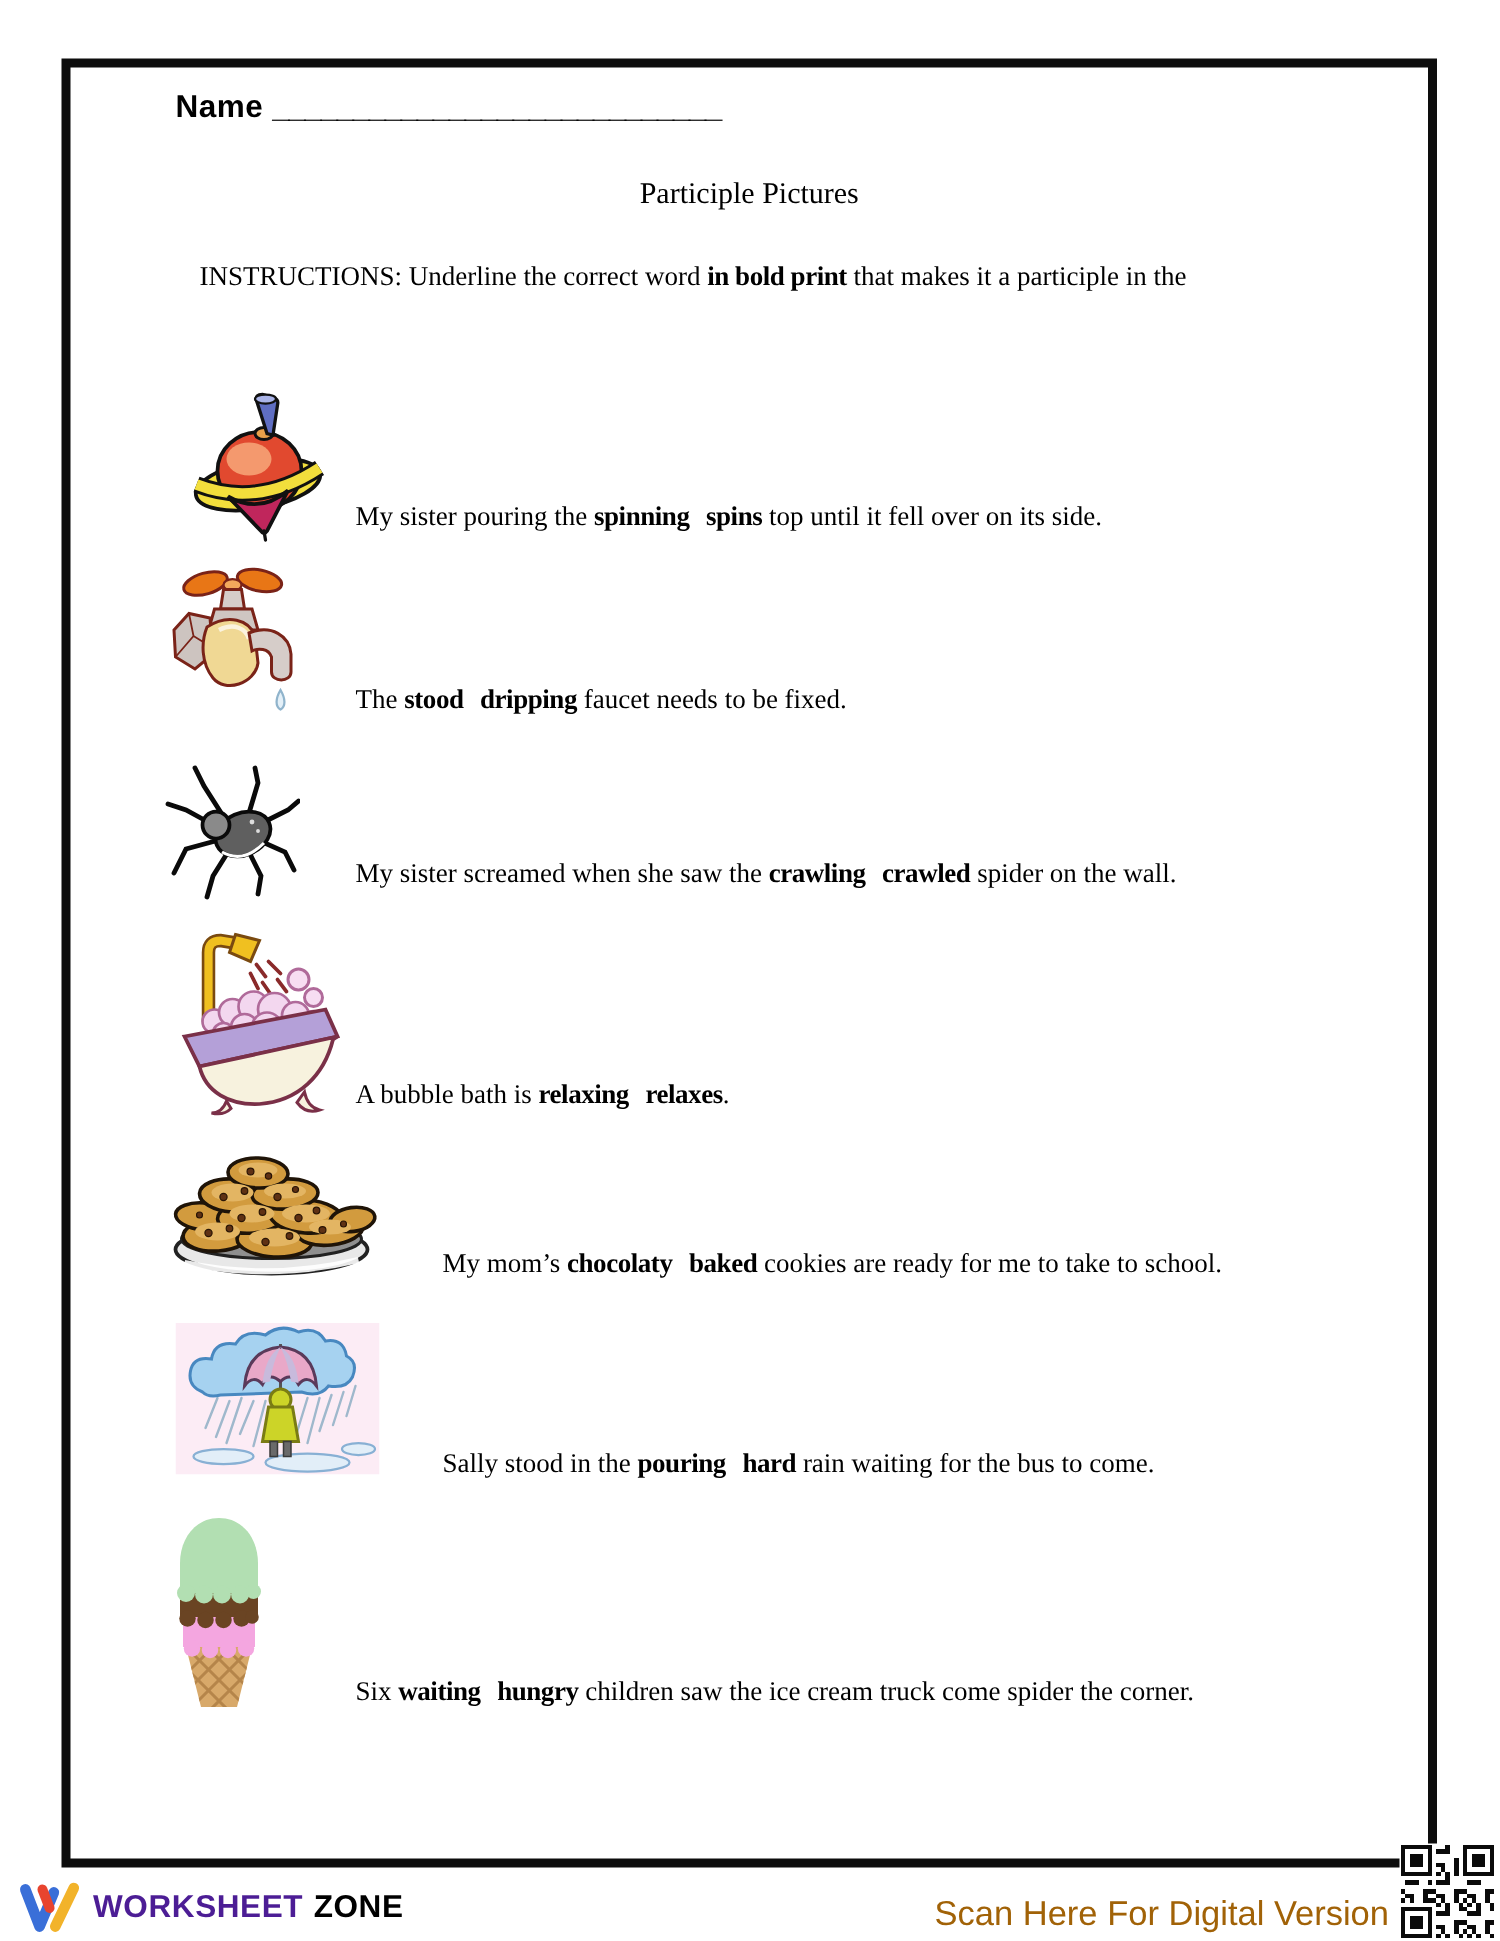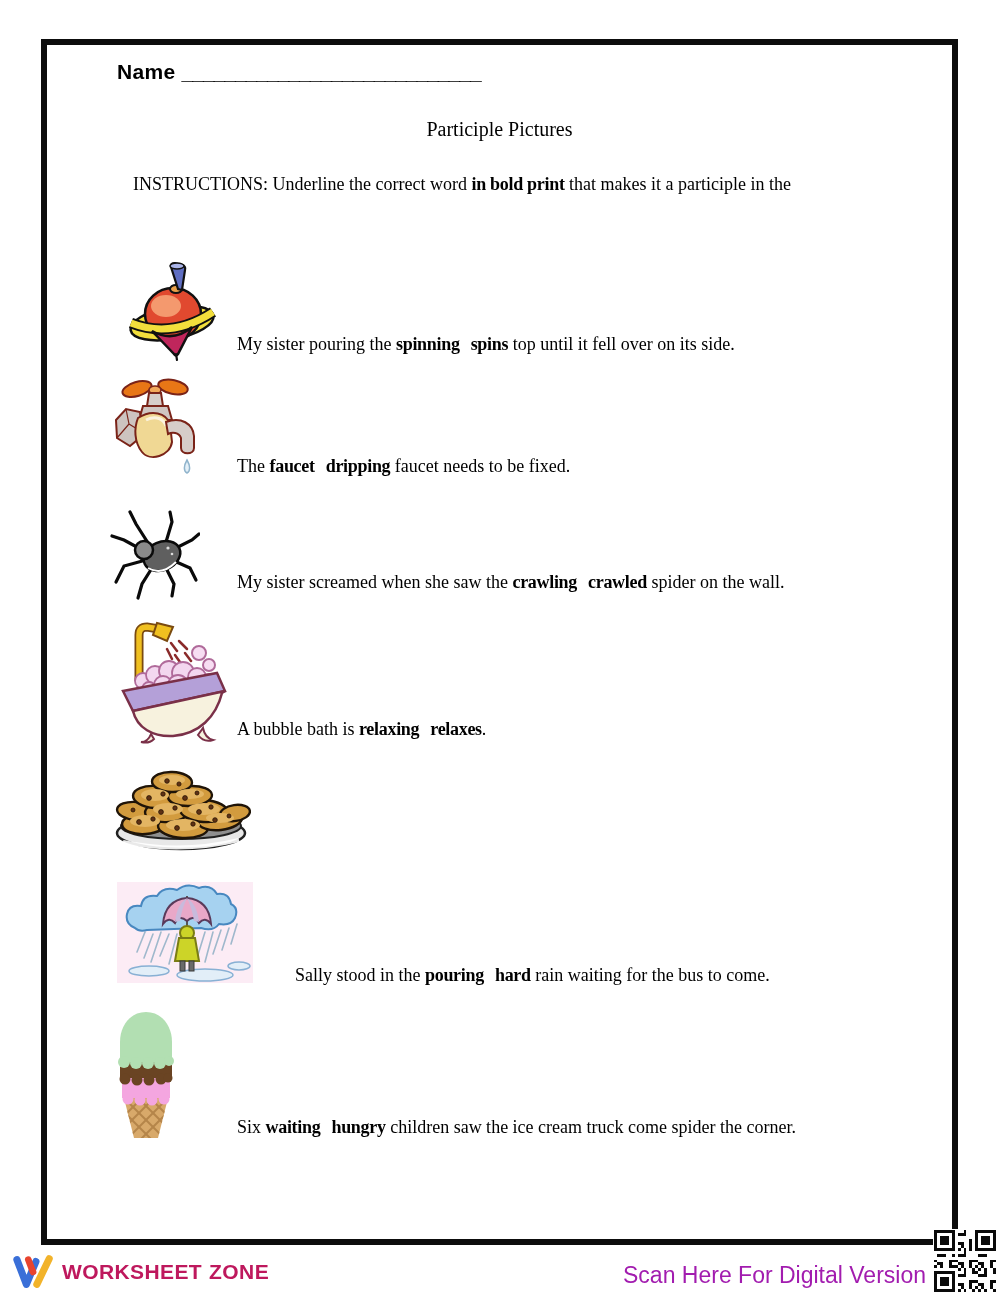--- a/index.html
+++ b/index.html
@@ -14,24 +14,24 @@
   .instructions{position:absolute;left:117px;top:157px;width:760px;font-size:18px;line-height:23px;margin:16px;}
   .instructions b{letter-spacing:-0.3px;}
   .sentence{position:absolute;margin:0;font-size:18px;white-space:nowrap;}
   .opt{font-weight:bold;letter-spacing:-0.3px;}
   .gap{margin-left:11px;}
   .img-box{position:absolute;}
   .img-box svg{display:block;width:100%;height:100%;}
   .footer-brand{position:absolute;left:12px;top:1252px;height:40px;display:flex;align-items:center;}
   .brand-text{font-family:"Liberation Sans",sans-serif;font-weight:bold;font-size:21px;
               letter-spacing:.4px;margin-left:6px;white-space:nowrap;}
-  .brand-blue{color:#be185d;}
-  .brand-orange{color:#be185d;margin-left:7px;}
+  .brand-blue{color:#4c1d95;}
+  .brand-orange{color:#000000;margin-left:7px;}
   .scan-text{position:absolute;right:74px;top:1262px;font-family:"Liberation Sans",sans-serif;
-             font-size:23px;color:#a21caf;white-space:nowrap;}
+             font-size:23px;color:#a16207;white-space:nowrap;}
   .qr-box{position:absolute;left:933px;top:1229px;width:64px;height:64px;background:#fff;
           padding:1px;box-sizing:border-box;z-index:5;}
   .qr-box svg{display:block;width:100%;height:100%;shape-rendering:crispEdges;}
 </style>
 </head>
 <body>
 
 <div class="page">
   <div class="frame"></div>
 
@@ -67,21 +67,21 @@
       <path d="M39 17 L51 17 L53 30 L37 30 Z" fill="#d6cdc9" stroke="#7a2318" stroke-width="2"></path>
       <path d="M33 30 L58 30 L62 44 L29 44 Z" fill="#cfc6c2" stroke="#7a2318" stroke-width="2"></path>
       <path d="M6 44 L16 33 L30 36 L32 60 L20 70 L7 62 Z" fill="#cdc4c0" stroke="#7a2318" stroke-width="2"></path>
       <path d="M16 33 L19 48 L7 62 M19 48 L32 56" fill="none" stroke="#7a2318" stroke-width="1.2"></path>
       <path d="M28 42 C42 33 56 37 60 48 L62 66 C60 80 40 86 32 76 C24 66 24 52 28 42 Z" fill="#f0d894" stroke="#7a2318" stroke-width="2"></path>
       <path d="M36 44 C46 39 54 43 56 50" stroke="#fff" stroke-width="3" fill="none" opacity=".7"></path>
       <path d="M56 46 C71 40 83 48 84 60 L84 72 C84 79 71 79 71 72 L71 62 C69 56 62 56 58 58 Z" fill="#d6cdc9" stroke="#7a2318" stroke-width="2"></path>
       <path d="M77 84 C73.5 90 73.5 95 77 97 C80.5 95 80.5 90 77 84 Z" fill="#e4f0f8" stroke="#90b4cc" stroke-width="1.5"></path>
     </svg>
   </div>
-  <p class="sentence" style="left:237px;top:456px"><span>The </span><b class="opt">faucet</b><b class="opt gap">dripping</b><span> faucet needs to be fixed.</span></p>
+  <p class="sentence" style="left:237px;top:456px"><span>The </span><b class="opt">stood</b><b class="opt gap">dripping</b><span> faucet needs to be fixed.</span></p>
 
   <div class="img-box" style="left:110px;top:510px;width:90px;height:92px">
     <svg viewBox="0 0 90 92">
       <g stroke="#0a0a0a" stroke-width="3.2" fill="none" stroke-linecap="round">
         <path d="M40 36 L26 14 L20 2"></path>
           <path d="M36 42 L14 30 L2 26"></path>
         <path d="M36 50 L14 56 L6 72"></path>
           <path d="M42 58 L32 74 L28 88"></path>
         <path d="M56 32 L62 12 L60 2"></path>
           <path d="M62 40 L82 30 L89 24"></path>
@@ -178,20 +178,21 @@
           <circle cx="22" cy="48" r="2"></circle>
           <circle cx="38" cy="36" r="2.4"></circle>
         <circle cx="52" cy="32" r="2.2"></circle>
           <circle cx="74" cy="36" r="2.4"></circle>
           <circle cx="86" cy="31" r="2"></circle>
         <circle cx="56" cy="19" r="2.3"></circle>
           <circle cx="68" cy="22" r="2.1"></circle>
       </g>
     </svg>
   </div>
+  <p class="sentence" style="left:295px;top:832px"><span>My mom’s </span><b class="opt">chocolaty</b><b class="opt gap">baked</b><span> cookies are ready for me to take to school.</span></p>
 
   <div class="img-box" style="left:117px;top:882px;width:136px;height:101px">
     <svg viewBox="0 0 136 101">
       <rect width="136" height="101" fill="#fcecf5"></rect>
       <g stroke="#9fb8cc" stroke-width="1.6" stroke-linecap="round">
         <path d="M28 50 L20 70"></path>
           <path d="M36 52 L27 76"></path>
           <path d="M44 50 L34 80"></path>
         <path d="M52 52 L43 74"></path>
           <path d="M60 52 L52 82"></path>

